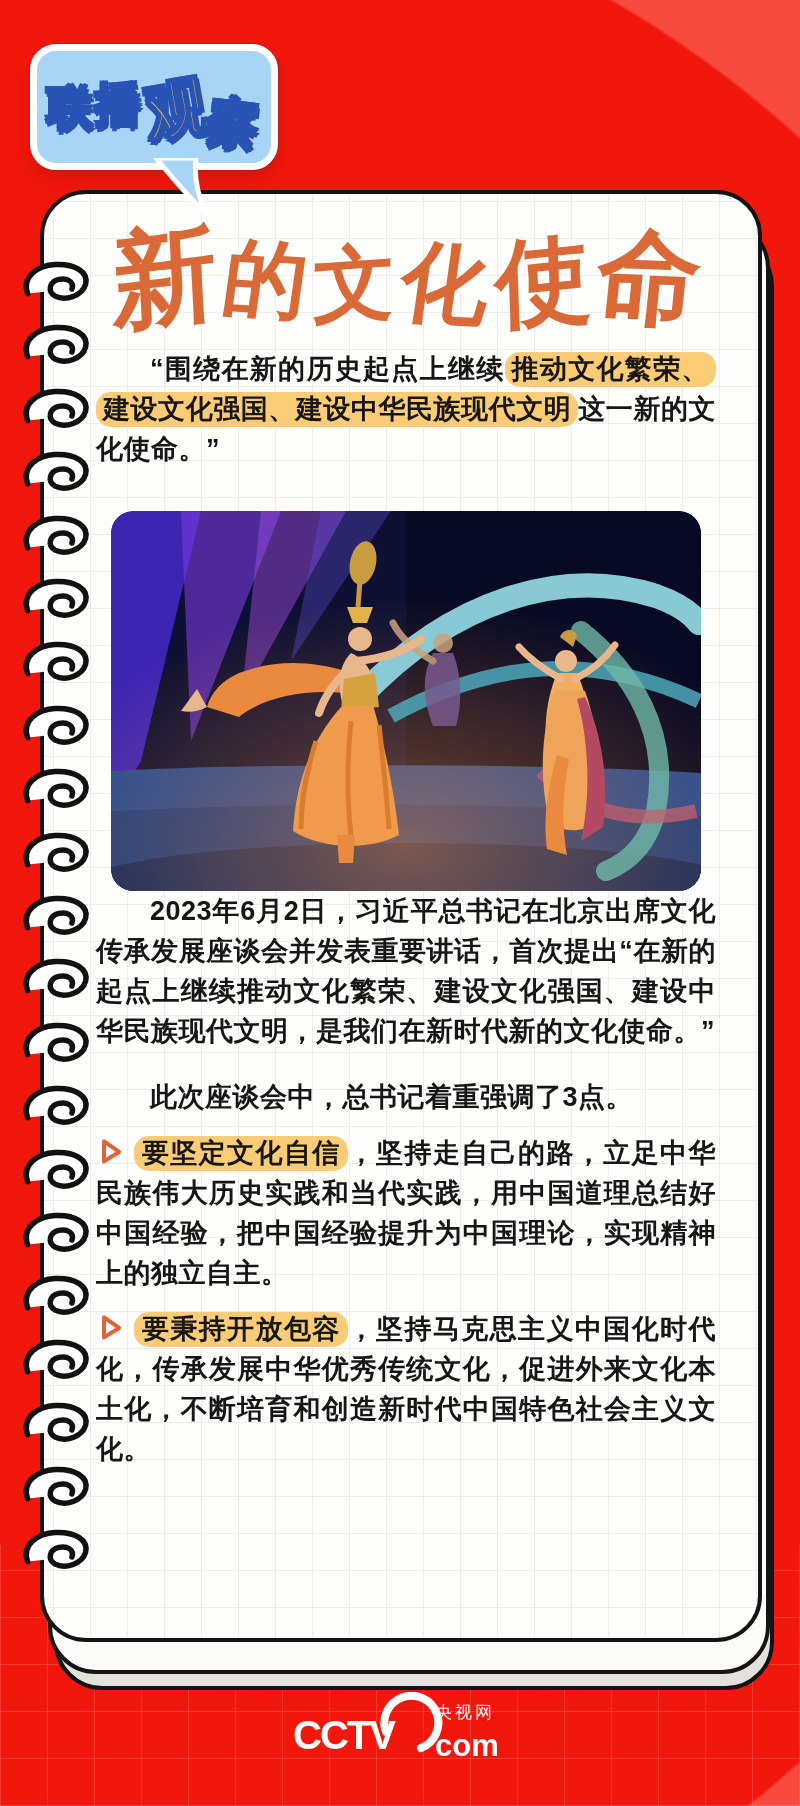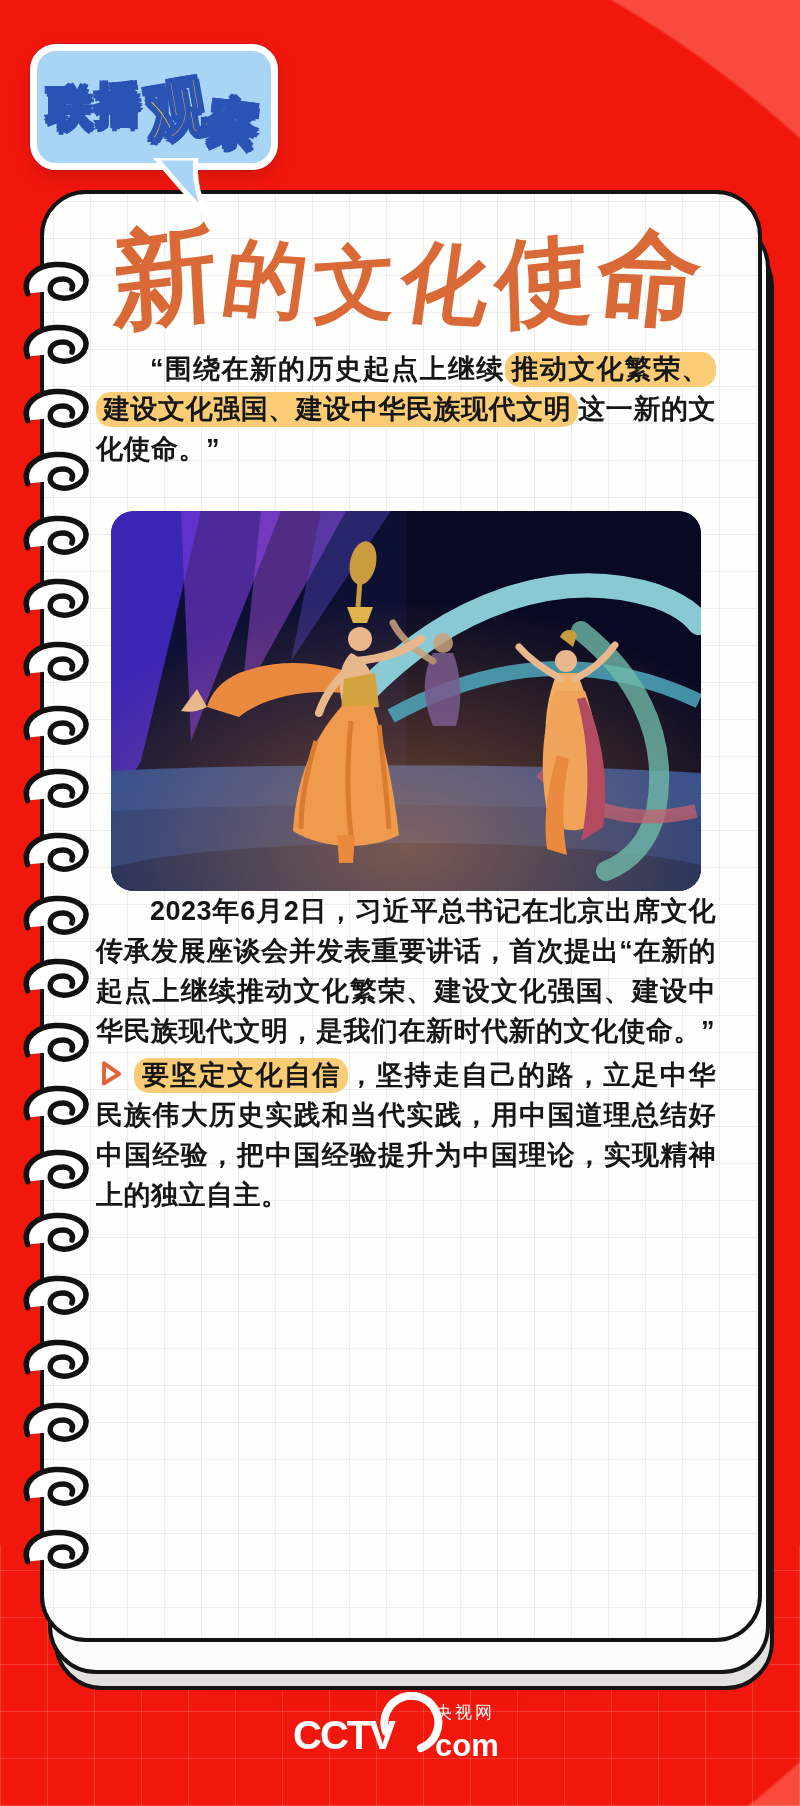--- a/index.html
+++ b/index.html
@@ -59,21 +59,21 @@
   
   .para{margin:0;font-size:27px;line-height:40px;font-weight:600;color:#161616;
     text-align:justify;letter-spacing:.5px;}
   .indent{text-indent:2em;}
   .hl{background:#F9CC75;border-radius:15px;padding:2px 7px 3px;
     -webkit-box-decoration-break:clone;box-decoration-break:clone;}
   .quote{margin-top:6px;}
   .photo{display:block;margin:42px auto 0;border-radius:22px;}
   .p2{}
   .pintro{margin-top:26px;}
-  .point{margin-top:4px;}
+  .point{margin-top:16px;}
   .play{display:inline-block;width:28px;height:26px;margin-right:10px;
     vertical-align:-3px;transform:rotate(6deg);}
   
   .footer-logo{position:absolute;left:293px;top:1692px;width:220px;height:78px;}
 </style>
 </head>
 <body>
 
 <div class="poster">
   <div class="bg-arc"></div>
@@ -147,25 +147,29 @@
             <path d="M464 168 C480 160 494 148 504 134" stroke="#E9B78C" stroke-width="7" fill="none" stroke-linecap="round"></path>
             <path d="M444 180 C430 220 428 266 438 310 C452 322 470 322 484 312 C492 266 488 220 474 180 Z" fill="#EFA45A"></path>
             <path d="M474 186 C492 226 498 272 492 316 L470 330 C480 284 478 230 466 188 Z" fill="#B44A62"></path>
             <path d="M446 244 C436 280 432 310 436 338 L456 344 C450 312 452 278 458 248 Z" fill="#E98A3E"></path>
           </g>
         </g>
       </svg>
 
       <p class="para indent p2">2023年6月2日，习近平总书记在北京出席文化传承发展座谈会并发表重要讲话，首次提出“在新的起点上继续推动文化繁荣、建设文化强国、建设中华民族现代文明，是我们在新时代新的文化使命。”</p>
 
+      <p class="para indent pintro">此次座谈会中，总书记着重强调了3点。</p>
 
       <p class="para point"><svg class="play" viewBox="0 0 26 26">
             <path d="M6 3 L22 12 L8 23 Z" fill="#FEFEFD" stroke="#E5613A" stroke-width="4" stroke-linejoin="round"></path>
           </svg><span class="hl">要坚定文化自信</span><span>，坚持走自己的路，立足中华民族伟大历史实践和当代实践，用中国道理总结好中国经验，把中国经验提升为中国理论，实现精神上的独立自主。</span></p>
 
+      <p class="para point"><svg class="play" viewBox="0 0 26 26">
+            <path d="M6 3 L22 12 L8 23 Z" fill="#FEFEFD" stroke="#E5613A" stroke-width="4" stroke-linejoin="round"></path>
+          </svg><span class="hl">要秉持开放包容</span><span>，坚持马克思主义中国化时代化，传承发展中华优秀传统文化，促进外来文化本土化，不断培育和创造新时代中国特色社会主义文化。</span></p>
 
 
     </div>
   </div>
 
   <div class="rings" id="rings">
       <svg class="ring" viewBox="0 0 70 46" style="top: 0px;">
     <path d="M8 30 C4 14 20 5 36 6 C54 7 66 16 62 27 C58 37 42 41 33 35 C26 30 29 21 38 20 C46 19 52 24 49 30" fill="#FFFFFF" stroke="#111111" stroke-width="5" stroke-linecap="round"></path>
   </svg>
       <svg class="ring" viewBox="0 0 70 46" style="top: 63.4px;">

